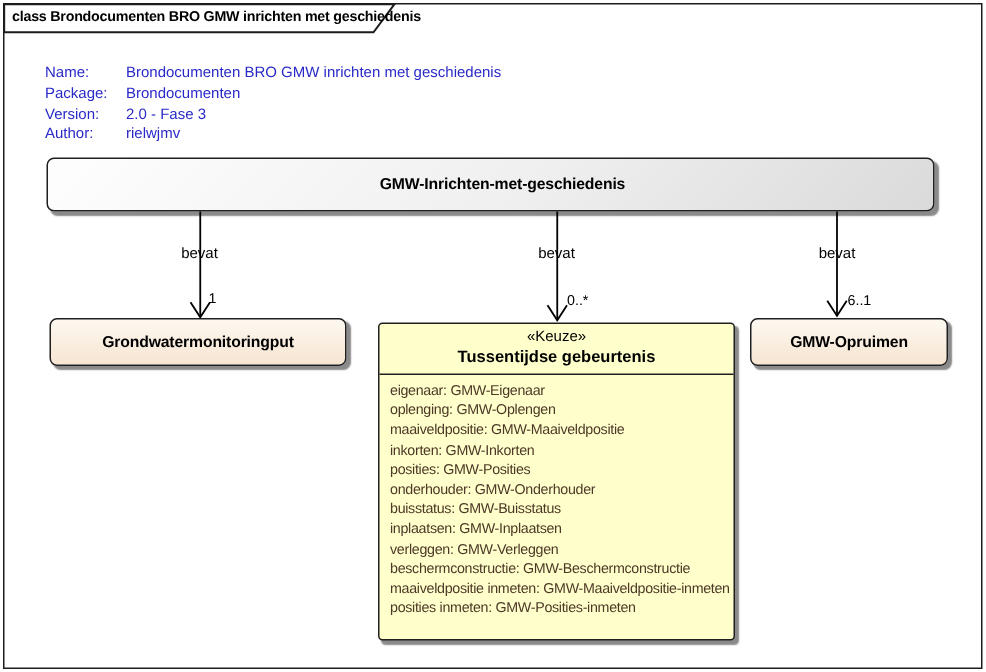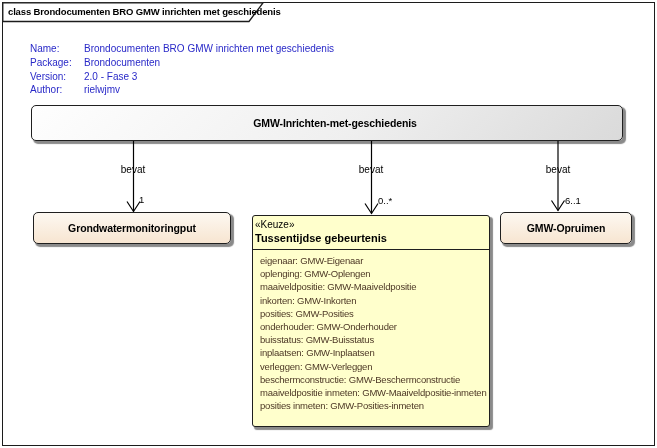--- a/index.html
+++ b/index.html
@@ -38,21 +38,21 @@
     padding-left:16px;
   }
   .cream-box{background:linear-gradient(to bottom,#fdf8f1 0%,#f7e5d1 100%);}
   .box-left{left:33px;top:212px;width:198px;height:32px;}
   .box-right{left:500px;top:212px;width:132px;height:32px;}
   
   .choice-box{
     left:252px;top:215px;width:238px;height:212px;background:#ffffcc;border-radius:3px;
   }
   .choice-header{
-    padding:3px 2px 4px 2px;border-bottom:1.3px solid #1f1f1f;color:#000;
+    text-align:center;padding:3px 2px 4px 2px;border-bottom:1.3px solid #1f1f1f;color:#000;
   }
   .stereotype{font-size:10px;line-height:12px;}
   .choice-name{font-size:11px;font-weight:bold;line-height:14px;}
   .attr-list{padding:4px 7px 0 7px;}
   .attr-row{
     font-size:9.5px;line-height:13.2px;color:#4d3826;
     letter-spacing:-0.2px;white-space:nowrap;
   }
   
   .rel-label{

